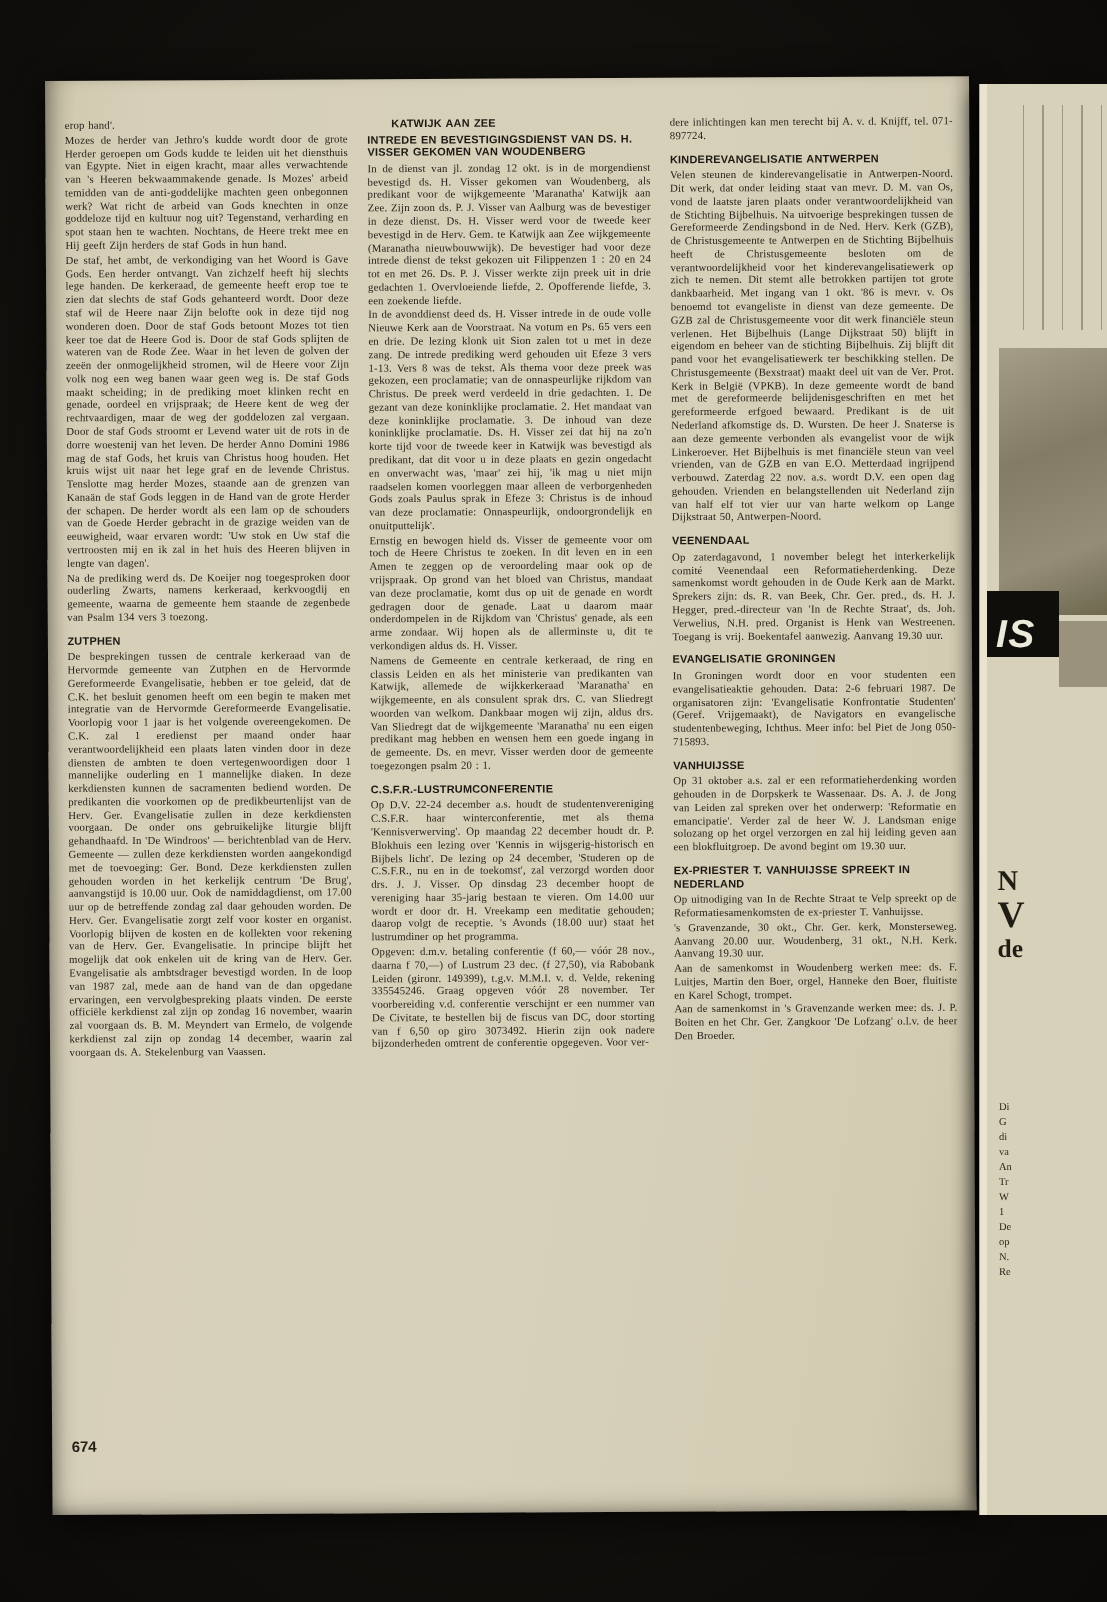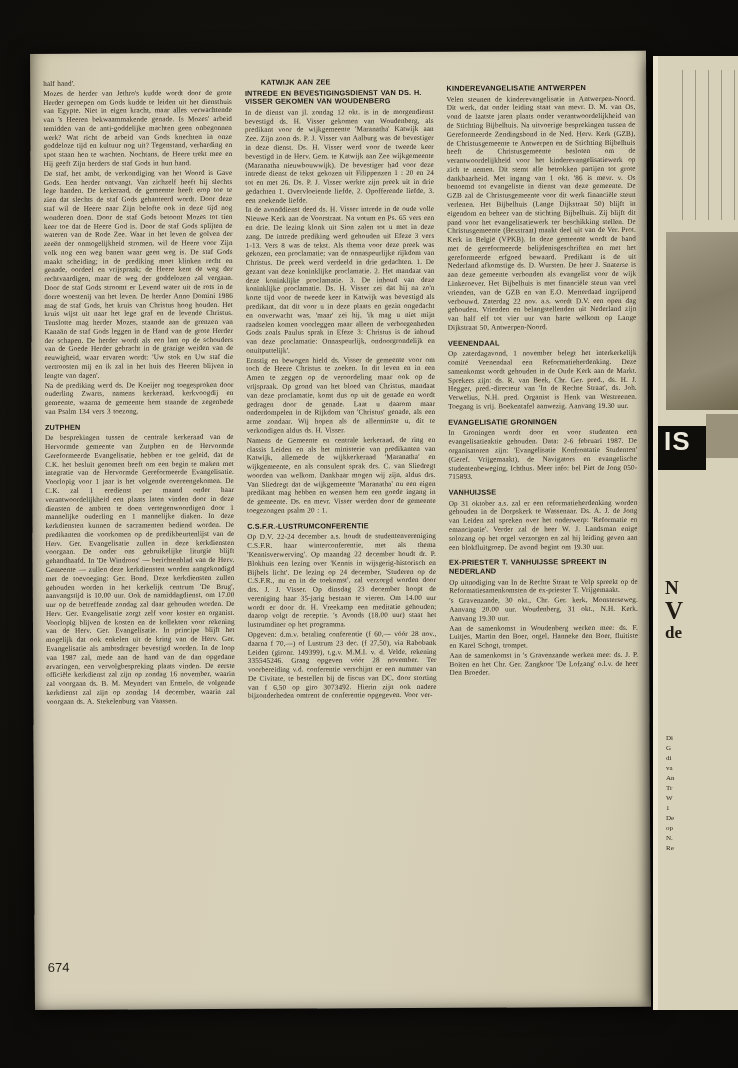--- a/index.html
+++ b/index.html
@@ -33,44 +33,44 @@
   .h {
     font-family: "Liberation Sans", sans-serif; font-weight: bold;
     font-size: 7.3px; line-height: 1.18; letter-spacing: .15px;
     color: #1c1914; text-align: left; margin: 7px 0 2px 0;
   }
   .h.h0 { margin-top: 0; padding-left: 16px; }
   .h.sub { margin-top: 0; margin-bottom: 2px; }
 
   .pagenum {
     position: absolute; left: 13px; top: 906px;
-    font-family: "Liberation Sans", sans-serif; font-weight: normal;
-    font-size: 13px; color: #211e16;
+    font-family: "Liberation Sans", sans-serif; font-weight: bold;
+    font-size: 10px; color: #211e16;
   }
 
   
   .next-page {
     position: absolute; left: 653px; top: 56px; width: 85px; height: 954px;
     background: #d8d1ba; border-left: 5px solid #e9e3cf;
     box-shadow: -10px 0 14px -6px rgba(0,0,0,.8);
   }
   .np-ad {
     position: absolute; top: 14px; left: 12px; width: 66px; height: 150px;
     background: repeating-linear-gradient(90deg, transparent 0 12px, rgba(70,64,48,.5) 12px 13px);
     opacity: .8;
   }
   .np-photo {
     position: absolute; top: 176px; left: 8px; width: 72px; height: 178px;
     background: linear-gradient(160deg, #a59d88 0%, #837b66 40%, #958d77 75%, #6f684f 100%);
   }
   .np-banner {
-    position: absolute; top: 370px; left: 0; width: 48px; height: 44px;
+    position: absolute; top: 338px; left: 0; width: 48px; height: 44px;
     background: #0f0e0b; color: #ece8da;
     font-family: "Liberation Sans", sans-serif; font-weight: bold; font-size: 26px;
-    display: flex; align-items: flex-start; padding-left: 6px; letter-spacing: 1px;
+    display: flex; align-items: flex-end; padding-left: 6px; letter-spacing: 1px; font-style: italic;
   }
   .np-banner-side {
     position: absolute; top: 358px; left: 48px; width: 37px; height: 44px;
     background: #9a927b;
   }
   .np-headline { position: absolute; top: 522px; left: 7px; color: #211d14;
     font-family: "Liberation Serif", serif; font-weight: bold; }
   .np-hfrag { line-height: 1.05; }
   .np-hfrag:nth-child(1) { font-size: 19px; }
   .np-hfrag:nth-child(2) { font-size: 25px; }
@@ -82,51 +82,52 @@
 </head>
 <body>
 
 <div class="scene">
 
   <div class="page">
     <div class="page-inner">
       <div class="columns">
 
         <div class="col">
-          <p>half hand'.</p>
+          <p>erop hand'.</p>
           <p>Mozes de herder van Jethro's kudde wordt door de grote Herder geroepen om Gods kudde te leiden uit het diensthuis van Egypte. Niet in eigen kracht, maar alles verwachtende van 's Heeren bekwaammakende genade. Is Mozes' arbeid temidden van de anti-goddelijke machten geen onbegonnen werk? Wat richt de arbeid van Gods knechten in onze goddeloze tijd en kultuur nog uit? Tegenstand, verharding en spot staan hen te wachten. Nochtans, de Heere trekt mee en Hij geeft Zijn herders de staf Gods in hun hand.</p>
           <p>De staf, het ambt, de verkondiging van het Woord is Gave Gods. Een herder ontvangt. Van zichzelf heeft hij slechts lege handen. De kerkeraad, de gemeente heeft erop toe te zien dat slechts de staf Gods gehanteerd wordt. Door deze staf wil de Heere naar Zijn belofte ook in deze tijd nog wonderen doen. Door de staf Gods betoont Mozes tot tien keer toe dat de Heere God is. Door de staf Gods splijten de wateren van de Rode Zee. Waar in het leven de golven der zeeën der onmogelijkheid stromen, wil de Heere voor Zijn volk nog een weg banen waar geen weg is. De staf Gods maakt scheiding; in de prediking moet klinken recht en genade, oordeel en vrijspraak; de Heere kent de weg der rechtvaardigen, maar de weg der goddelozen zal vergaan. Door de staf Gods stroomt er Levend water uit de rots in de dorre woestenij van het leven. De herder Anno Domini 1986 mag de staf Gods, het kruis van Christus hoog houden. Het kruis wijst uit naar het lege graf en de levende Christus. Tenslotte mag herder Mozes, staande aan de grenzen van Kanaän de staf Gods leggen in de Hand van de grote Herder der schapen. De herder wordt als een lam op de schouders van de Goede Herder gebracht in de grazige weiden van de eeuwigheid, waar ervaren wordt: 'Uw stok en Uw staf die vertroosten mij en ik zal in het huis des Heeren blijven in lengte van dagen'.</p>
           <p>Na de prediking werd ds. De Koeijer nog toegesproken door ouderling Zwarts, namens kerkeraad, kerkvoogdij en gemeente, waarna de gemeente hem staande de zegenbede van Psalm 134 vers 3 toezong.</p>
           <div class="h">ZUTPHEN</div>
           <p>De besprekingen tussen de centrale kerkeraad van de Hervormde gemeente van Zutphen en de Hervormde Gereformeerde Evangelisatie, hebben er toe geleid, dat de C.K. het besluit genomen heeft om een begin te maken met integratie van de Hervormde Gereformeerde Evangelisatie. Voorlopig voor 1 jaar is het volgende overeengekomen. De C.K. zal 1 eredienst per maand onder haar verantwoordelijkheid een plaats laten vinden door in deze diensten de ambten te doen vertegenwoordigen door 1 mannelijke ouderling en 1 mannelijke diaken. In deze kerkdiensten kunnen de sacramenten bediend worden. De predikanten die voorkomen op de predikbeurtenlijst van de Herv. Ger. Evangelisatie zullen in deze kerkdiensten voorgaan. De onder ons gebruikelijke liturgie blijft gehandhaafd. In 'De Windroos' — berichtenblad van de Herv. Gemeente — zullen deze kerkdiensten worden aangekondigd met de toevoeging: Ger. Bond. Deze kerkdiensten zullen gehouden worden in het kerkelijk centrum 'De Brug', aanvangstijd is 10.00 uur. Ook de namiddagdienst, om 17.00 uur op de betreffende zondag zal daar gehouden worden. De Herv. Ger. Evangelisatie zorgt zelf voor koster en organist. Voorlopig blijven de kosten en de kollekten voor rekening van de Herv. Ger. Evangelisatie. In principe blijft het mogelijk dat ook enkelen uit de kring van de Herv. Ger. Evangelisatie als ambtsdrager bevestigd worden. In de loop van 1987 zal, mede aan de hand van de dan opgedane ervaringen, een vervolgbespreking plaats vinden. De eerste officiële kerkdienst zal zijn op zondag 16 november, waarin zal voorgaan ds. B. M. Meyndert van Ermelo, de volgende kerkdienst zal zijn op zondag 14 december, waarin zal voorgaan ds. A. Stekelenburg van Vaassen.</p>
         </div>
 
         <div class="col">
           <div class="h h0">KATWIJK AAN ZEE</div>
           <div class="h sub">INTREDE EN BEVESTIGINGSDIENST VAN DS. H. VISSER GEKOMEN VAN WOUDENBERG</div>
           <p>In de dienst van jl. zondag 12 okt. is in de morgendienst bevestigd ds. H. Visser gekomen van Woudenberg, als predikant voor de wijkgemeente 'Maranatha' Katwijk aan Zee. Zijn zoon ds. P. J. Visser van Aalburg was de bevestiger in deze dienst. Ds. H. Visser werd voor de tweede keer bevestigd in de Herv. Gem. te Katwijk aan Zee wijkgemeente (Maranatha nieuwbouwwijk). De bevestiger had voor deze intrede dienst de tekst gekozen uit Filippenzen 1 : 20 en 24 tot en met 26. Ds. P. J. Visser werkte zijn preek uit in drie gedachten 1. Overvloeiende liefde, 2. Opofferende liefde, 3. een zoekende liefde.</p>
           <p>In de avonddienst deed ds. H. Visser intrede in de oude volle Nieuwe Kerk aan de Voorstraat. Na votum en Ps. 65 vers een en drie. De lezing klonk uit Sion zalen tot u met in deze zang. De intrede prediking werd gehouden uit Efeze 3 vers 1-13. Vers 8 was de tekst. Als thema voor deze preek was gekozen, een proclamatie; van de onnaspeurlijke rijkdom van Christus. De preek werd verdeeld in drie gedachten. 1. De gezant van deze koninklijke proclamatie. 2. Het mandaat van deze koninklijke proclamatie. 3. De inhoud van deze koninklijke proclamatie. Ds. H. Visser zei dat hij na zo'n korte tijd voor de tweede keer in Katwijk was bevestigd als predikant, dat dit voor u in deze plaats en gezin ongedacht en onverwacht was, 'maar' zei hij, 'ik mag u niet mijn raadselen komen voorleggen maar alleen de verborgenheden Gods zoals Paulus sprak in Efeze 3: Christus is de inhoud van deze proclamatie: Onnaspeurlijk, ondoorgrondelijk en onuitputtelijk'.</p>
           <p>Ernstig en bewogen hield ds. Visser de gemeente voor om toch de Heere Christus te zoeken. In dit leven en in een Amen te zeggen op de veroordeling maar ook op de vrijspraak. Op grond van het bloed van Christus, mandaat van deze proclamatie, komt dus op uit de genade en wordt gedragen door de genade. Laat u daarom maar onderdompelen in de Rijkdom van 'Christus' genade, als een arme zondaar. Wij hopen als de allerminste u, dit te verkondigen aldus ds. H. Visser.</p>
           <p>Namens de Gemeente en centrale kerkeraad, de ring en classis Leiden en als het ministerie van predikanten van Katwijk, allemede de wijkkerkeraad 'Maranatha' en wijkgemeente, en als consulent sprak drs. C. van Sliedregt woorden van welkom. Dankbaar mogen wij zijn, aldus drs. Van Sliedregt dat de wijkgemeente 'Maranatha' nu een eigen predikant mag hebben en wensen hem een goede ingang in de gemeente. Ds. en mevr. Visser werden door de gemeente toegezongen psalm 20 : 1.</p>
           <div class="h">C.S.F.R.-LUSTRUMCONFERENTIE</div>
           <p>Op D.V. 22-24 december a.s. houdt de studentenvereniging C.S.F.R. haar winterconferentie, met als thema 'Kennisverwerving'. Op maandag 22 december houdt dr. P. Blokhuis een lezing over 'Kennis in wijsgerig-historisch en Bijbels licht'. De lezing op 24 december, 'Studeren op de C.S.F.R., nu en in de toekomst', zal verzorgd worden door drs. J. J. Visser. Op dinsdag 23 december hoopt de vereniging haar 35-jarig bestaan te vieren. Om 14.00 uur wordt er door dr. H. Vreekamp een meditatie gehouden; daarop volgt de receptie. 's Avonds (18.00 uur) staat het lustrumdiner op het programma.</p>
           <p>Opgeven: d.m.v. betaling conferentie (f 60,— vóór 28 nov., daarna f 70,—) of Lustrum 23 dec. (f 27,50), via Rabobank Leiden (gironr. 149399), t.g.v. M.M.I. v. d. Velde, rekening 335545246. Graag opgeven vóór 28 november. Ter voorbereiding v.d. conferentie verschijnt er een nummer van De Civitate, te bestellen bij de fiscus van DC, door storting van f 6,50 op giro 3073492. Hierin zijn ook nadere bijzonderheden omtrent de conferentie opgegeven. Voor ver-</p>
         </div>
 
         <div class="col">
+          <p>dere inlichtingen kan men terecht bij A. v. d. Knijff, tel. 071-897724.</p>
           <div class="h">KINDEREVANGELISATIE ANTWERPEN</div>
           <p>Velen steunen de kinderevangelisatie in Antwerpen-Noord. Dit werk, dat onder leiding staat van mevr. D. M. van Os, vond de laatste jaren plaats onder verantwoordelijkheid van de Stichting Bijbelhuis. Na uitvoerige besprekingen tussen de Gereformeerde Zendingsbond in de Ned. Herv. Kerk (GZB), de Christusgemeente te Antwerpen en de Stichting Bijbelhuis heeft de Christusgemeente besloten om de verantwoordelijkheid voor het kinderevangelisatiewerk op zich te nemen. Dit stemt alle betrokken partijen tot grote dankbaarheid. Met ingang van 1 okt. '86 is mevr. v. Os benoemd tot evangeliste in dienst van deze gemeente. De GZB zal de Christusgemeente voor dit werk financiële steun verlenen. Het Bijbelhuis (Lange Dijkstraat 50) blijft in eigendom en beheer van de stichting Bijbelhuis. Zij blijft dit pand voor het evangelisatiewerk ter beschikking stellen. De Christusgemeente (Bexstraat) maakt deel uit van de Ver. Prot. Kerk in België (VPKB). In deze gemeente wordt de band met de gereformeerde belijdenisgeschriften en met het gereformeerde erfgoed bewaard. Predikant is de uit Nederland afkomstige ds. D. Wursten. De heer J. Snaterse is aan deze gemeente verbonden als evangelist voor de wijk Linkeroever. Het Bijbelhuis is met financiële steun van veel vrienden, van de GZB en van E.O. Metterdaad ingrijpend verbouwd. Zaterdag 22 nov. a.s. wordt D.V. een open dag gehouden. Vrienden en belangstellenden uit Nederland zijn van half elf tot vier uur van harte welkom op Lange Dijkstraat 50, Antwerpen-Noord.</p>
           <div class="h">VEENENDAAL</div>
           <p>Op zaterdagavond, 1 november belegt het interkerkelijk comité Veenendaal een Reformatieherdenking. Deze samenkomst wordt gehouden in de Oude Kerk aan de Markt. Sprekers zijn: ds. R. van Beek, Chr. Ger. pred., ds. H. J. Hegger, pred.-directeur van 'In de Rechte Straat', ds. Joh. Verwelius, N.H. pred. Organist is Henk van Westreenen. Toegang is vrij. Boekentafel aanwezig. Aanvang 19.30 uur.</p>
           <div class="h">EVANGELISATIE GRONINGEN</div>
           <p>In Groningen wordt door en voor studenten een evangelisatieaktie gehouden. Data: 2-6 februari 1987. De organisatoren zijn: 'Evangelisatie Konfrontatie Studenten' (Geref. Vrijgemaakt), de Navigators en evangelische studentenbeweging, Ichthus. Meer info: bel Piet de Jong 050-715893.</p>
           <div class="h">VANHUIJSSE</div>
           <p>Op 31 oktober a.s. zal er een reformatieherdenking worden gehouden in de Dorpskerk te Wassenaar. Ds. A. J. de Jong van Leiden zal spreken over het onderwerp: 'Reformatie en emancipatie'. Verder zal de heer W. J. Landsman enige solozang op het orgel verzorgen en zal hij leiding geven aan een blokfluitgroep. De avond begint om 19.30 uur.</p>
           <div class="h">EX-PRIESTER T. VANHUIJSSE SPREEKT IN NEDERLAND</div>
-          <p>Op uitnodiging van In de Rechte Straat te Velp spreekt op de Reformatiesamenkomsten de ex-priester T. Vrijgemaakt.</p>
+          <p>Op uitnodiging van In de Rechte Straat te Velp spreekt op de Reformatiesamenkomsten de ex-priester T. Vanhuijsse.</p>
           <p>'s Gravenzande, 30 okt., Chr. Ger. kerk, Monsterseweg. Aanvang 20.00 uur. Woudenberg, 31 okt., N.H. Kerk. Aanvang 19.30 uur.</p>
           <p>Aan de samenkomst in Woudenberg werken mee: ds. F. Luitjes, Martin den Boer, orgel, Hanneke den Boer, fluitiste en Karel Schogt, trompet.</p>
           <p>Aan de samenkomst in 's Gravenzande werken mee: ds. J. P. Boiten en het Chr. Ger. Zangkoor 'De Lofzang' o.l.v. de heer Den Broeder.</p>
         </div>
 
       </div>
     </div>
     <div class="pagenum">674</div>
   </div>
 

